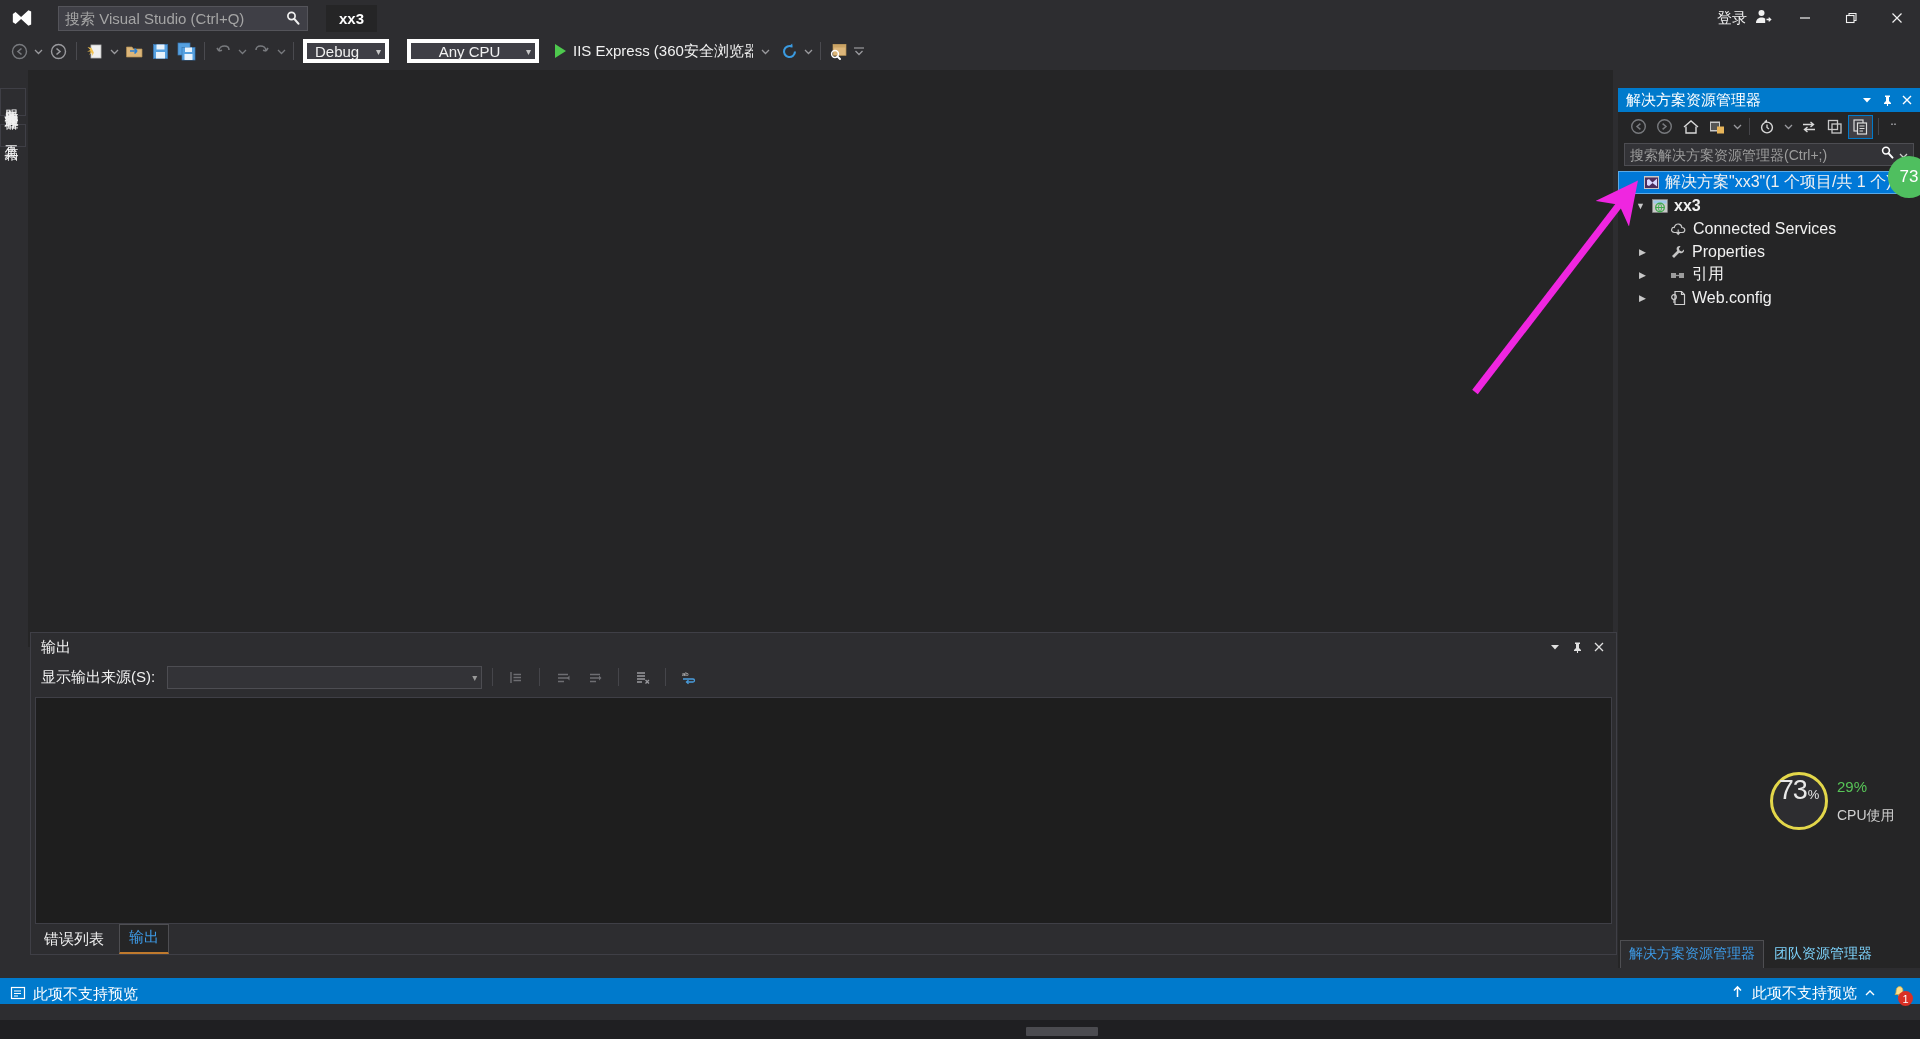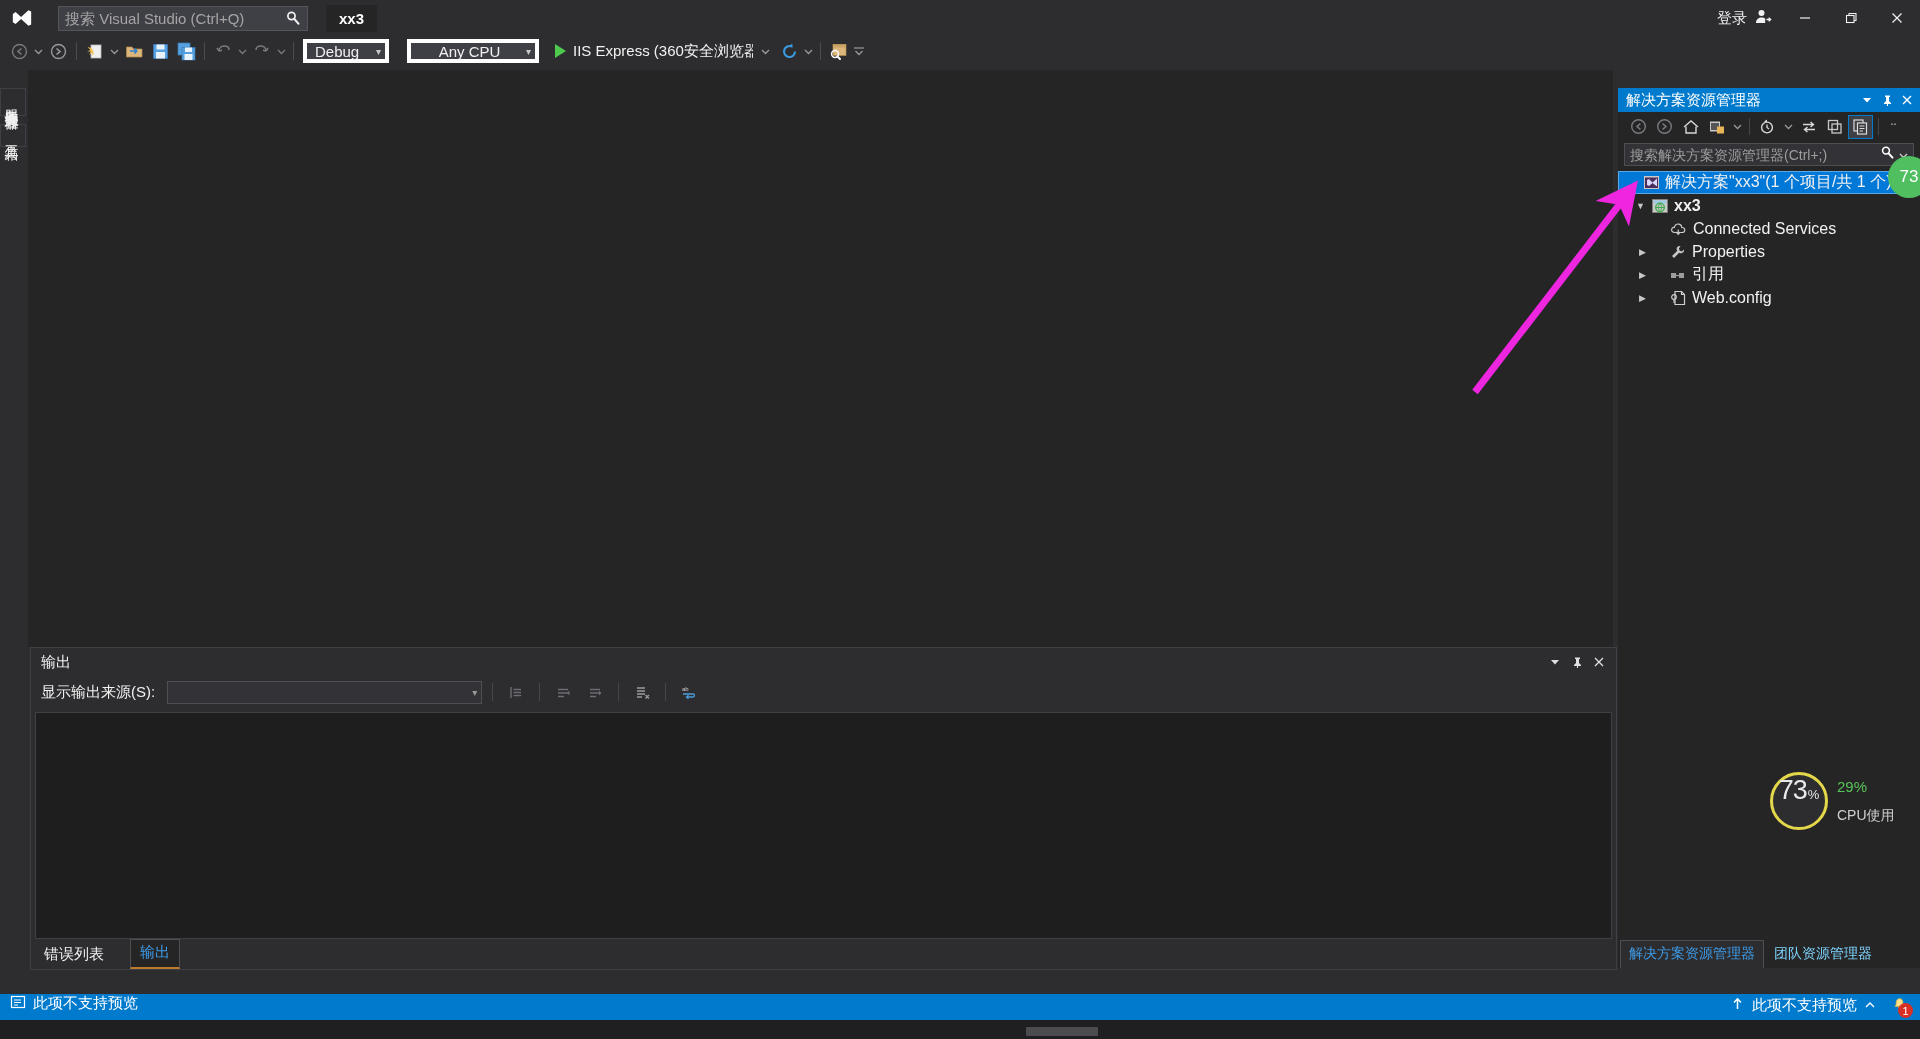--- a/index.html
+++ b/index.html
@@ -98,21 +98,21 @@
   }
 
   
   .editor-void {
     position: absolute; left: 28px; top: 70px;
     width: 1585px; height: 577px; background: #252526;
   }
 
   
   .outpanel {
-    position: absolute; left: 30px; top: 647px; width: 1587px; height: 323px;
+    position: absolute; left: 30px; top: 632px; width: 1587px; height: 323px;
     background: #2d2d30; border: 1px solid #3f3f46;
   }
   .out-head {
     height: 28px; display: flex; align-items: center; padding-left: 10px;
     position: relative;
   }
   .out-title { font-size: 15px; color: #f1f1f1; }
   .out-head-btns { position: absolute; right: 6px; top: 0; height: 28px; display: flex; align-items: center; }
   .ohb { width: 22px; height: 22px; display: flex; align-items: center; justify-content: center; cursor: default; }
 
@@ -127,21 +127,21 @@
   .out-combo .dd { margin-left: auto; color: #9a9a9a; font-size: 10px; }
   .out-sep { width: 1px; height: 18px; background: #45454a; margin: 0 4px; }
   .oi { width: 26px; height: 24px; display: flex; align-items: center; justify-content: center; cursor: default; }
 
   .out-body {
     position: absolute; left: 4px; top: 64px; right: 4px; bottom: 30px;
     background: #1e1e1e; border: 1px solid #3f3f46;
   }
   .out-tabs {
     position: absolute; left: 0; bottom: 0; height: 28px;
-    display: flex; align-items: flex-end; padding-left: 4px; gap: 17px;
+    display: flex; align-items: flex-end; padding-left: 4px; gap: 6px;
   }
   .otab {
     font-size: 15px; padding: 3px 9px 5px 9px; color: #f1f1f1; cursor: default;
   }
   .otab.active {
     color: #3d9ae6; background: #252526;
     border: 1px solid #4e4e52; border-bottom: 2px solid #c07a2d;
   }
 
   
@@ -213,22 +213,22 @@
   .greenbubble {
     position: absolute; left: 1888px; top: 156px;
     width: 42px; height: 42px; border-radius: 50%;
     background: #4fbf5f; color: #ffffff;
     display: flex; align-items: center; justify-content: center;
     font-size: 17px; overflow: hidden;
   }
 
   
   .statusbar {
-    position: absolute; left: 0; bottom: 19px; width: 1920px; height: 26px;
-    background: #007acc; display: flex; align-items: flex-start; color: #fff;
+    position: absolute; left: 0; bottom: 35px; width: 1920px; height: 26px;
+    background: #007acc; display: flex; align-items: flex-end; color: #fff;
   }
   .sb-left { display: flex; align-items: center; gap: 7px; padding-left: 10px; font-size: 15px; }
   .sb-right { position: absolute; right: 8px; display: flex; align-items: center; gap: 10px; }
   .sb-scm { display: flex; align-items: center; gap: 7px; font-size: 15px; cursor: default; }
   .bell-wrap { position: relative; width: 26px; height: 22px; display:flex; align-items:center; justify-content:center; cursor: default; }
   .bell-badge {
     position: absolute; right: -1px; bottom: -2px; width: 15px; height: 15px;
     border-radius: 50%; background: #d93025; color: #fff; font-size: 11px;
     display: flex; align-items: center; justify-content: center;
   }

